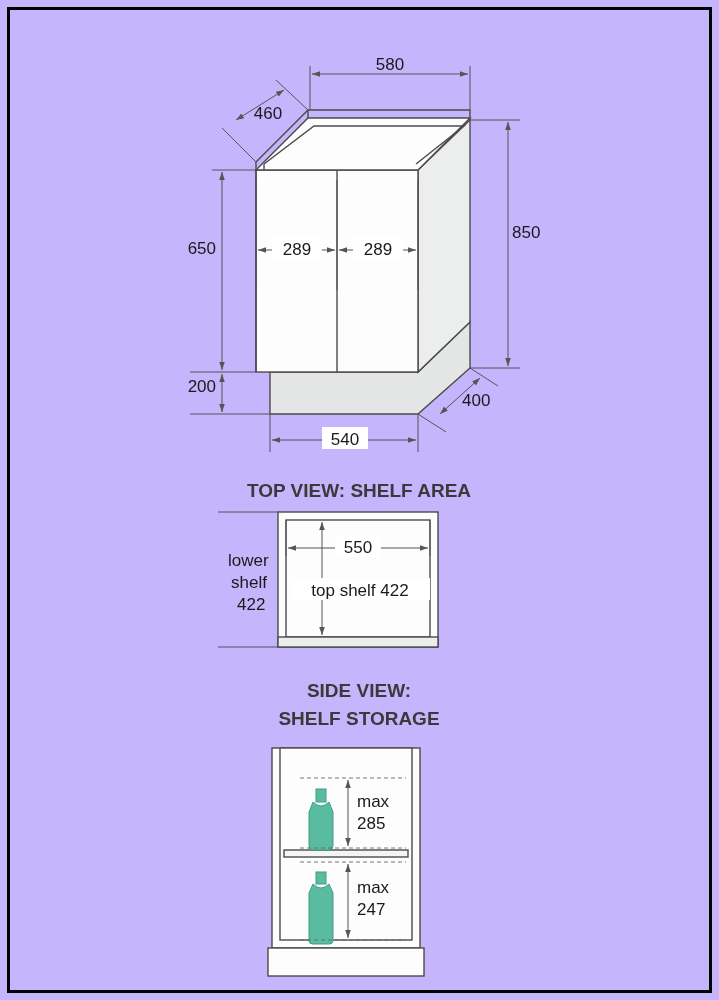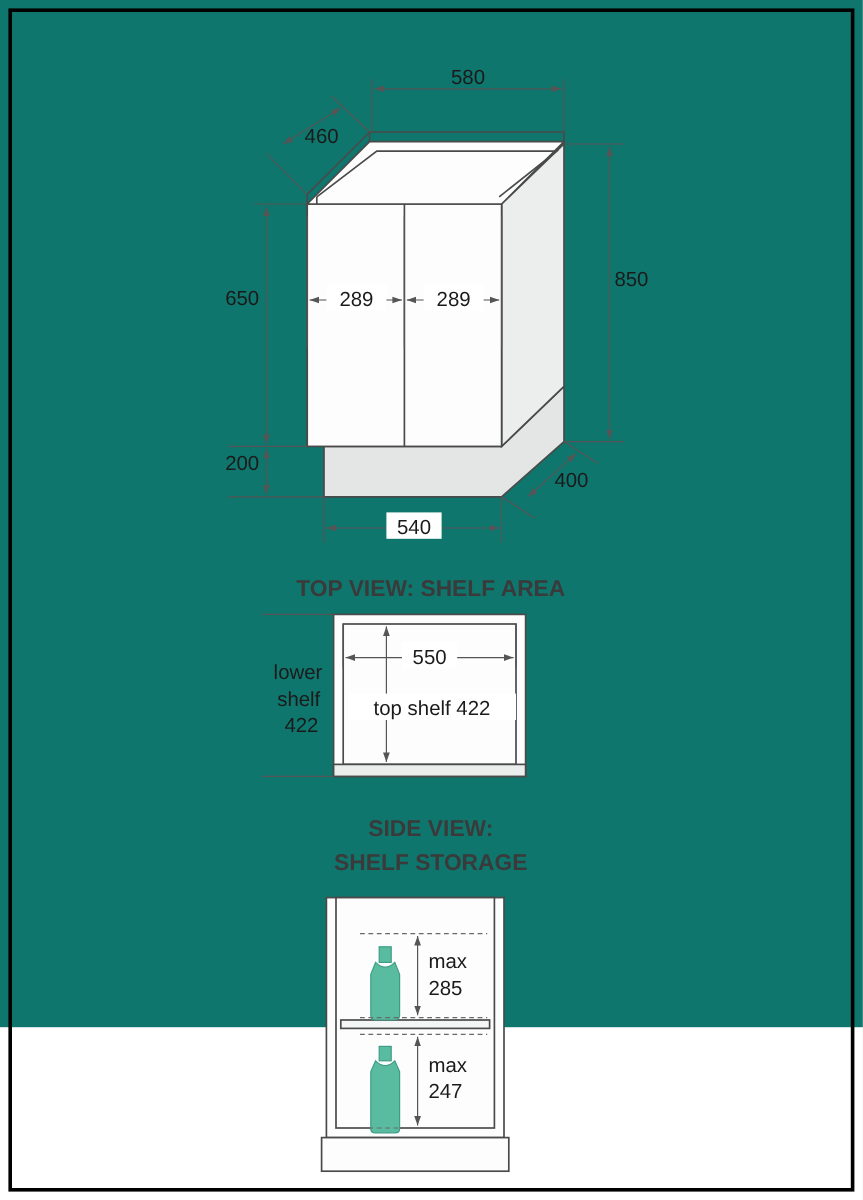--- a/index.html
+++ b/index.html
@@ -10,23 +10,23 @@
   body {
     width: 719px;
     height: 1000px;
     font-family: "Liberation Sans", sans-serif;
     color: #1a1a1a;
     overflow: hidden;
   }
   #page {
     position: relative;
     width: 719px;
-    height: 856px;
+    height: 1000px;
     box-sizing: border-box;
-    background: #0f766e;
+    background: #c4b5fd;
   }
   .frame-border {
     position: absolute;
     left: 7px;
     top: 7px;
     width: 705px;
     height: 986px;
     border: 3px solid #000000;
     box-sizing: border-box;
     pointer-events: none;

